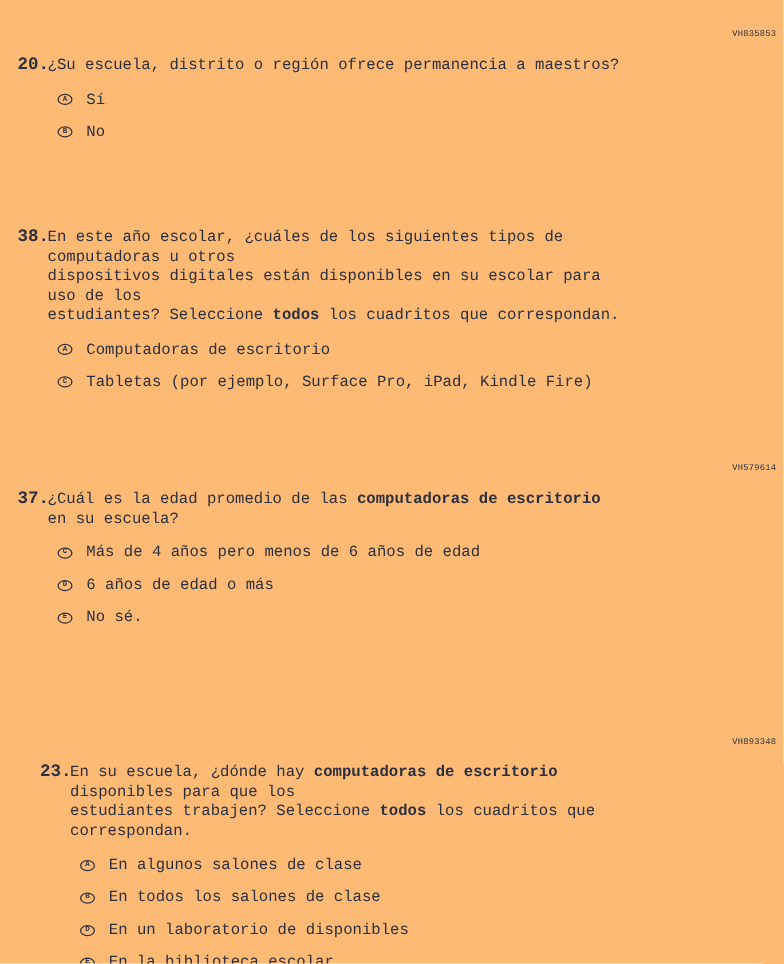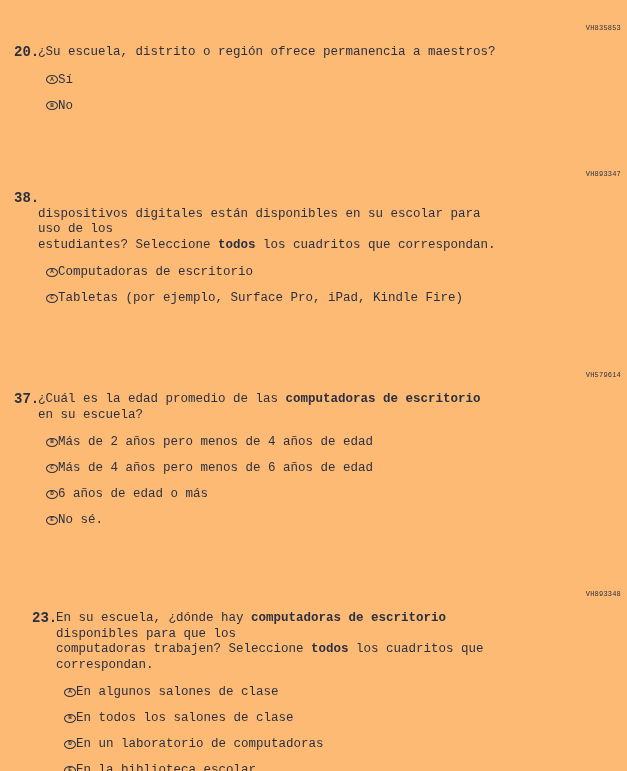--- a/index.html
+++ b/index.html
@@ -43,21 +43,21 @@
   }
   .q-text {
     font-size: 12.5px;
     line-height: 15.5px;
     max-width: 460px;
   }
   .options { margin-top: 2px; }
   .option {
     display: flex;
     align-items: center;
-    gap: 0;
+    gap: 11px;
     margin-top: 12px;
     padding-left: 46px;
     font-size: 12.5px;
     line-height: 14px;
     cursor: default;
   }
   .bubble {
     flex-shrink: 0;
     display: inline-flex;
     align-items: center;
@@ -99,24 +99,23 @@
   <div class="option">
     <span class="bubble">
             <span class="bubble-letter">B</span>
           </span>
     <span class="option-label"><span>No</span></span>
   </div>
 </div>
   </section>
 
   <section class="question-section">
-    <div class="accession-code">VH893347</div>
     <div class="q-row">
       <span class="q-num">38.</span>
-      <div class="q-text"><br><span>dispositivos digitales están disponibles en su escolar para uso de los</span><br><span>estudiantes? Seleccione </span><span class="seg-b">todos</span><span> los cuadritos que correspondan.</span></div>
+      <div class="q-text"><span>En este año escolar, ¿cuáles de los siguientes tipos de computadoras u otros</span><br><span>dispositivos digitales están disponibles en su escolar para uso de los</span><br><span>estudiantes? Seleccione </span><span class="seg-b">todos</span><span> los cuadritos que correspondan.</span></div>
     </div>
     <div class="options">
   <div class="option">
     <span class="bubble">
             <span class="bubble-letter">A</span>
           </span>
     <span class="option-label"><span>Computadoras de escritorio</span></span>
   </div>
 
 
@@ -130,80 +129,74 @@
   </section>
 
   <section class="question-section">
     <div class="accession-code">VH579614</div>
     <div class="q-row">
       <span class="q-num">37.</span>
       <div class="q-text"><span>¿Cuál es la edad promedio de las </span><span class="seg-b">computadoras de escritorio</span><span> en su escuela?</span></div>
     </div>
     <div class="options">
 
+
+  <div class="option">
+    <span class="bubble">
+            <span class="bubble-letter">C</span>
+          </span>
+    <span class="option-label"><span>Más de 4 años pero menos de 6 años de edad</span></span>
+  </div>
+
+  <div class="option">
+    <span class="bubble">
+            <span class="bubble-letter">D</span>
+          </span>
+    <span class="option-label"><span>6 años de edad o más</span></span>
+  </div>
+
+  <div class="option">
+    <span class="bubble">
+            <span class="bubble-letter">E</span>
+          </span>
+    <span class="option-label"><span>No sé.</span></span>
+  </div>
+</div>
+  </section>
+
+  <section class="question-section">
+    <div class="accession-code">VH893348</div>
+    <div class="q-row">
+      <span class="q-num">23.</span>
+      <div class="q-text"><span>En su escuela, ¿dónde hay </span><span class="seg-b">computadoras de escritorio</span><span> disponibles para que los</span><br><span>estudiantes trabajen? Seleccione </span><span class="seg-b">todos</span><span> los cuadritos que correspondan.</span></div>
+    </div>
+    <div class="options">
+  <div class="option">
+    <span class="bubble">
+            <span class="bubble-letter">A</span>
+          </span>
+    <span class="option-label"><span>En algunos salones de clase</span></span>
+  </div>
+
   <div class="option">
     <span class="bubble">
             <span class="bubble-letter">B</span>
           </span>
-    <span class="option-label"><span>Más de 2 años pero menos de 4 años de edad</span></span>
-  </div>
-
-  <div class="option">
-    <span class="bubble">
-            <span class="bubble-letter">C</span>
-          </span>
-    <span class="option-label"><span>Más de 4 años pero menos de 6 años de edad</span></span>
-  </div>
+    <span class="option-label"><span>En todos los salones de clase</span></span>
+  </div>
+
 
   <div class="option">
     <span class="bubble">
             <span class="bubble-letter">D</span>
           </span>
-    <span class="option-label"><span>6 años de edad o más</span></span>
+    <span class="option-label"><span>En un laboratorio de disponibles</span></span>
   </div>
 
   <div class="option">
     <span class="bubble">
             <span class="bubble-letter">E</span>
           </span>
-    <span class="option-label"><span>No sé.</span></span>
-  </div>
-</div>
-  </section>
-
-  <section class="question-section">
-    <div class="accession-code">VH893348</div>
-    <div class="q-row">
-      <span class="q-num">23.</span>
-      <div class="q-text"><span>En su escuela, ¿dónde hay </span><span class="seg-b">computadoras de escritorio</span><span> disponibles para que los</span><br><span>computadoras trabajen? Seleccione </span><span class="seg-b">todos</span><span> los cuadritos que correspondan.</span></div>
-    </div>
-    <div class="options">
-  <div class="option">
-    <span class="bubble">
-            <span class="bubble-letter">A</span>
-          </span>
-    <span class="option-label"><span>En algunos salones de clase</span></span>
-  </div>
-
-  <div class="option">
-    <span class="bubble">
-            <span class="bubble-letter">B</span>
-          </span>
-    <span class="option-label"><span>En todos los salones de clase</span></span>
-  </div>
-
-
-  <div class="option">
-    <span class="bubble">
-            <span class="bubble-letter">D</span>
-          </span>
-    <span class="option-label"><span>En un laboratorio de computadoras</span></span>
-  </div>
-
-  <div class="option">
-    <span class="bubble">
-            <span class="bubble-letter">E</span>
-          </span>
     <span class="option-label"><span>En la biblioteca escolar</span></span>
   </div>
 </div>
   </section>
 </div>
 
 </body></html>

